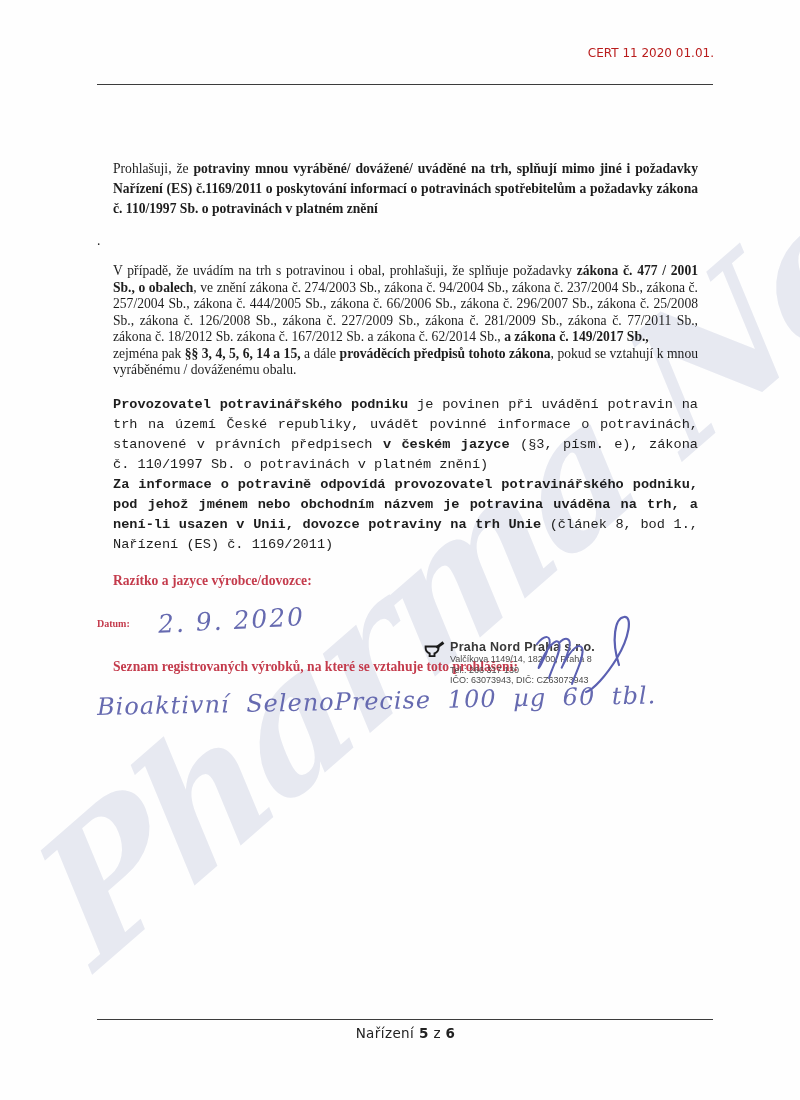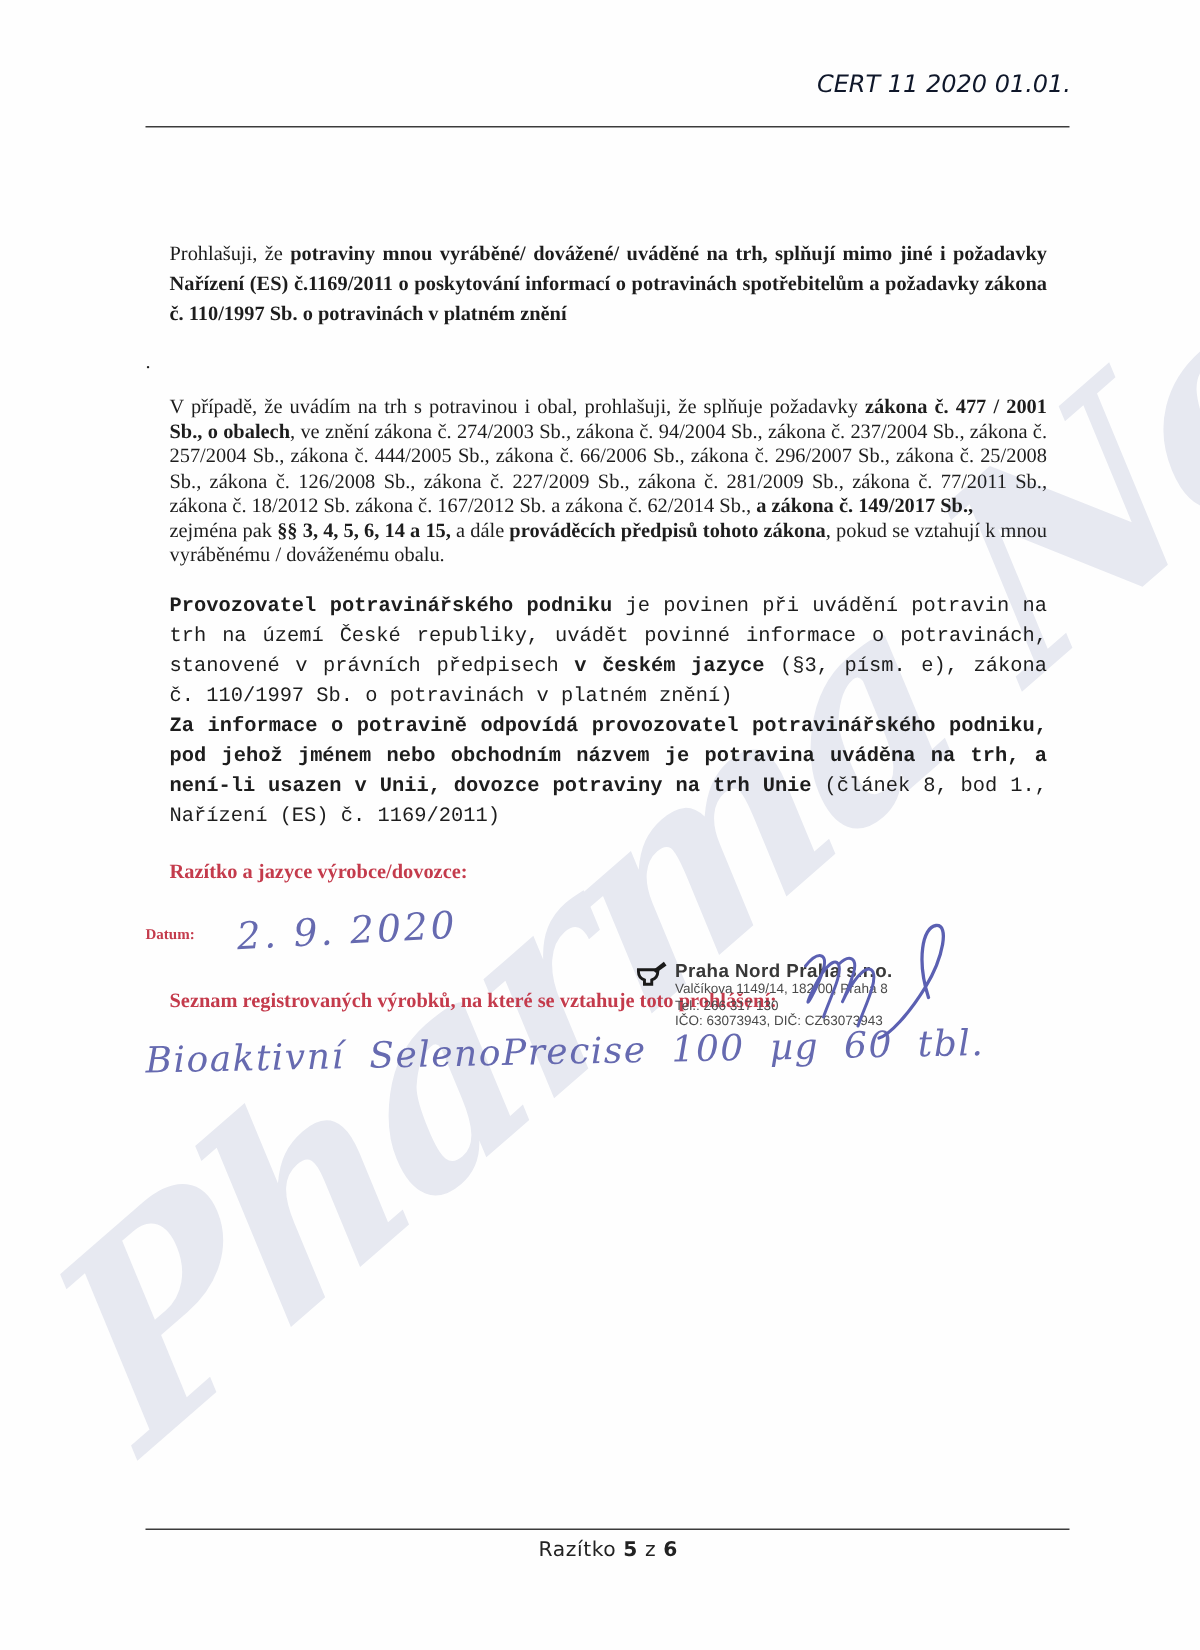--- a/index.html
+++ b/index.html
@@ -31,23 +31,22 @@
     text-align: center;
     z-index: 0;
     user-select: none;
   }
   .layer { position: relative; z-index: 1; }
   .header-code {
     position: absolute;
     top: 46px;
     right: 86px;
     font-family: "DejaVu Sans", sans-serif;
-    font-style: italic;
-    font-size: 16px;
-    color: #0f172a;
+    font-size: 12px;
+    color: #b91c1c;
     z-index: 2;
   }
   .rule {
     position: absolute;
     left: 97px;
     width: 616px;
     border-top: 1.6px solid #3c3c3c;
     z-index: 2;
   }
   .rule-top { top: 84px; }
@@ -182,16 +181,16 @@
     </div>
   </div>
 
   <svg class="signature" width="120" height="95" viewBox="0 0 120 95">
     <path d="M96,55 C88,30 92,8 101,7 C110,6 106,28 94,48 C83,66 70,80 63,82" fill="none" stroke="#5b60b2" stroke-width="2.2" stroke-linecap="round"></path>
     <path d="M14,34 C22,24 29,25 26,36 C22,49 12,66 17,54 C24,38 33,27 36,33 C39,39 30,56 26,68 M36,33 C43,26 49,28 46,39 C42,52 35,65 41,53 C48,40 56,32 59,38 C62,45 53,62 49,74" fill="none" stroke="#5b60b2" stroke-width="2" stroke-linecap="round"></path>
   </svg>
 
   <div class="rule rule-bottom"></div>
   <div class="footer">
-    <span>Razítko </span><b>5</b><span> z </span><b>6</b>
+    <span>Nařízení </span><b>5</b><span> z </span><b>6</b>
   </div>
 
 </div>
 
 </body></html>

